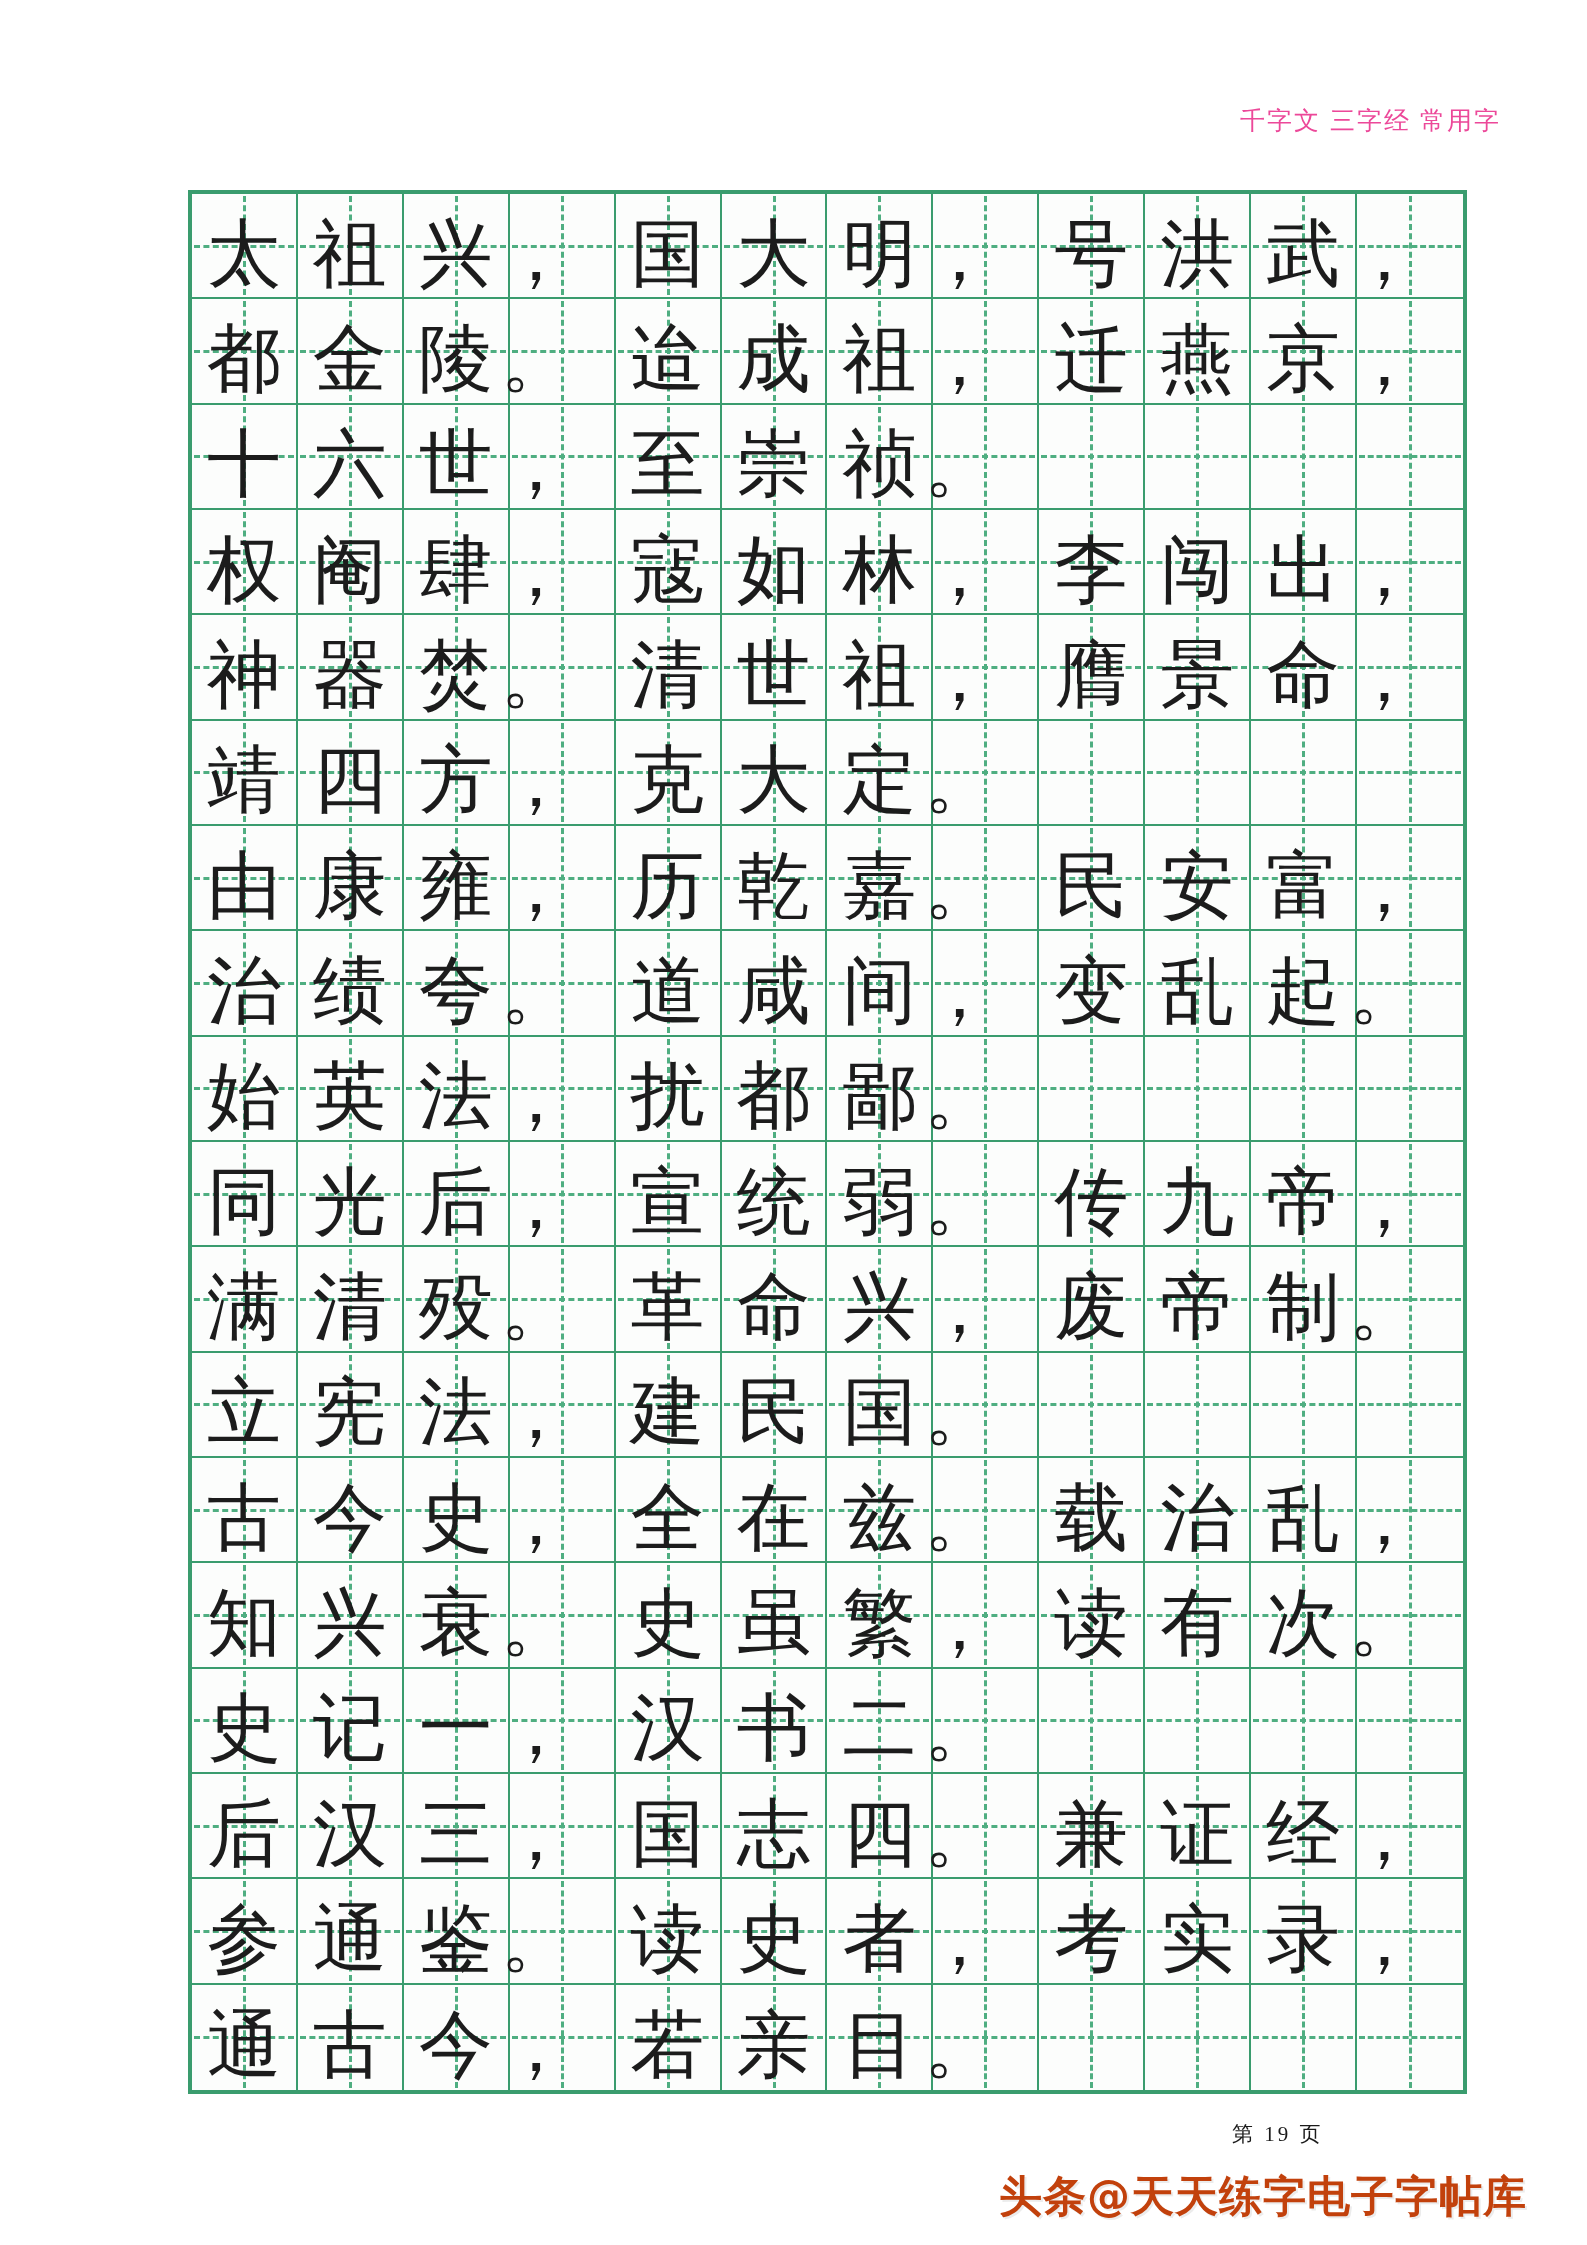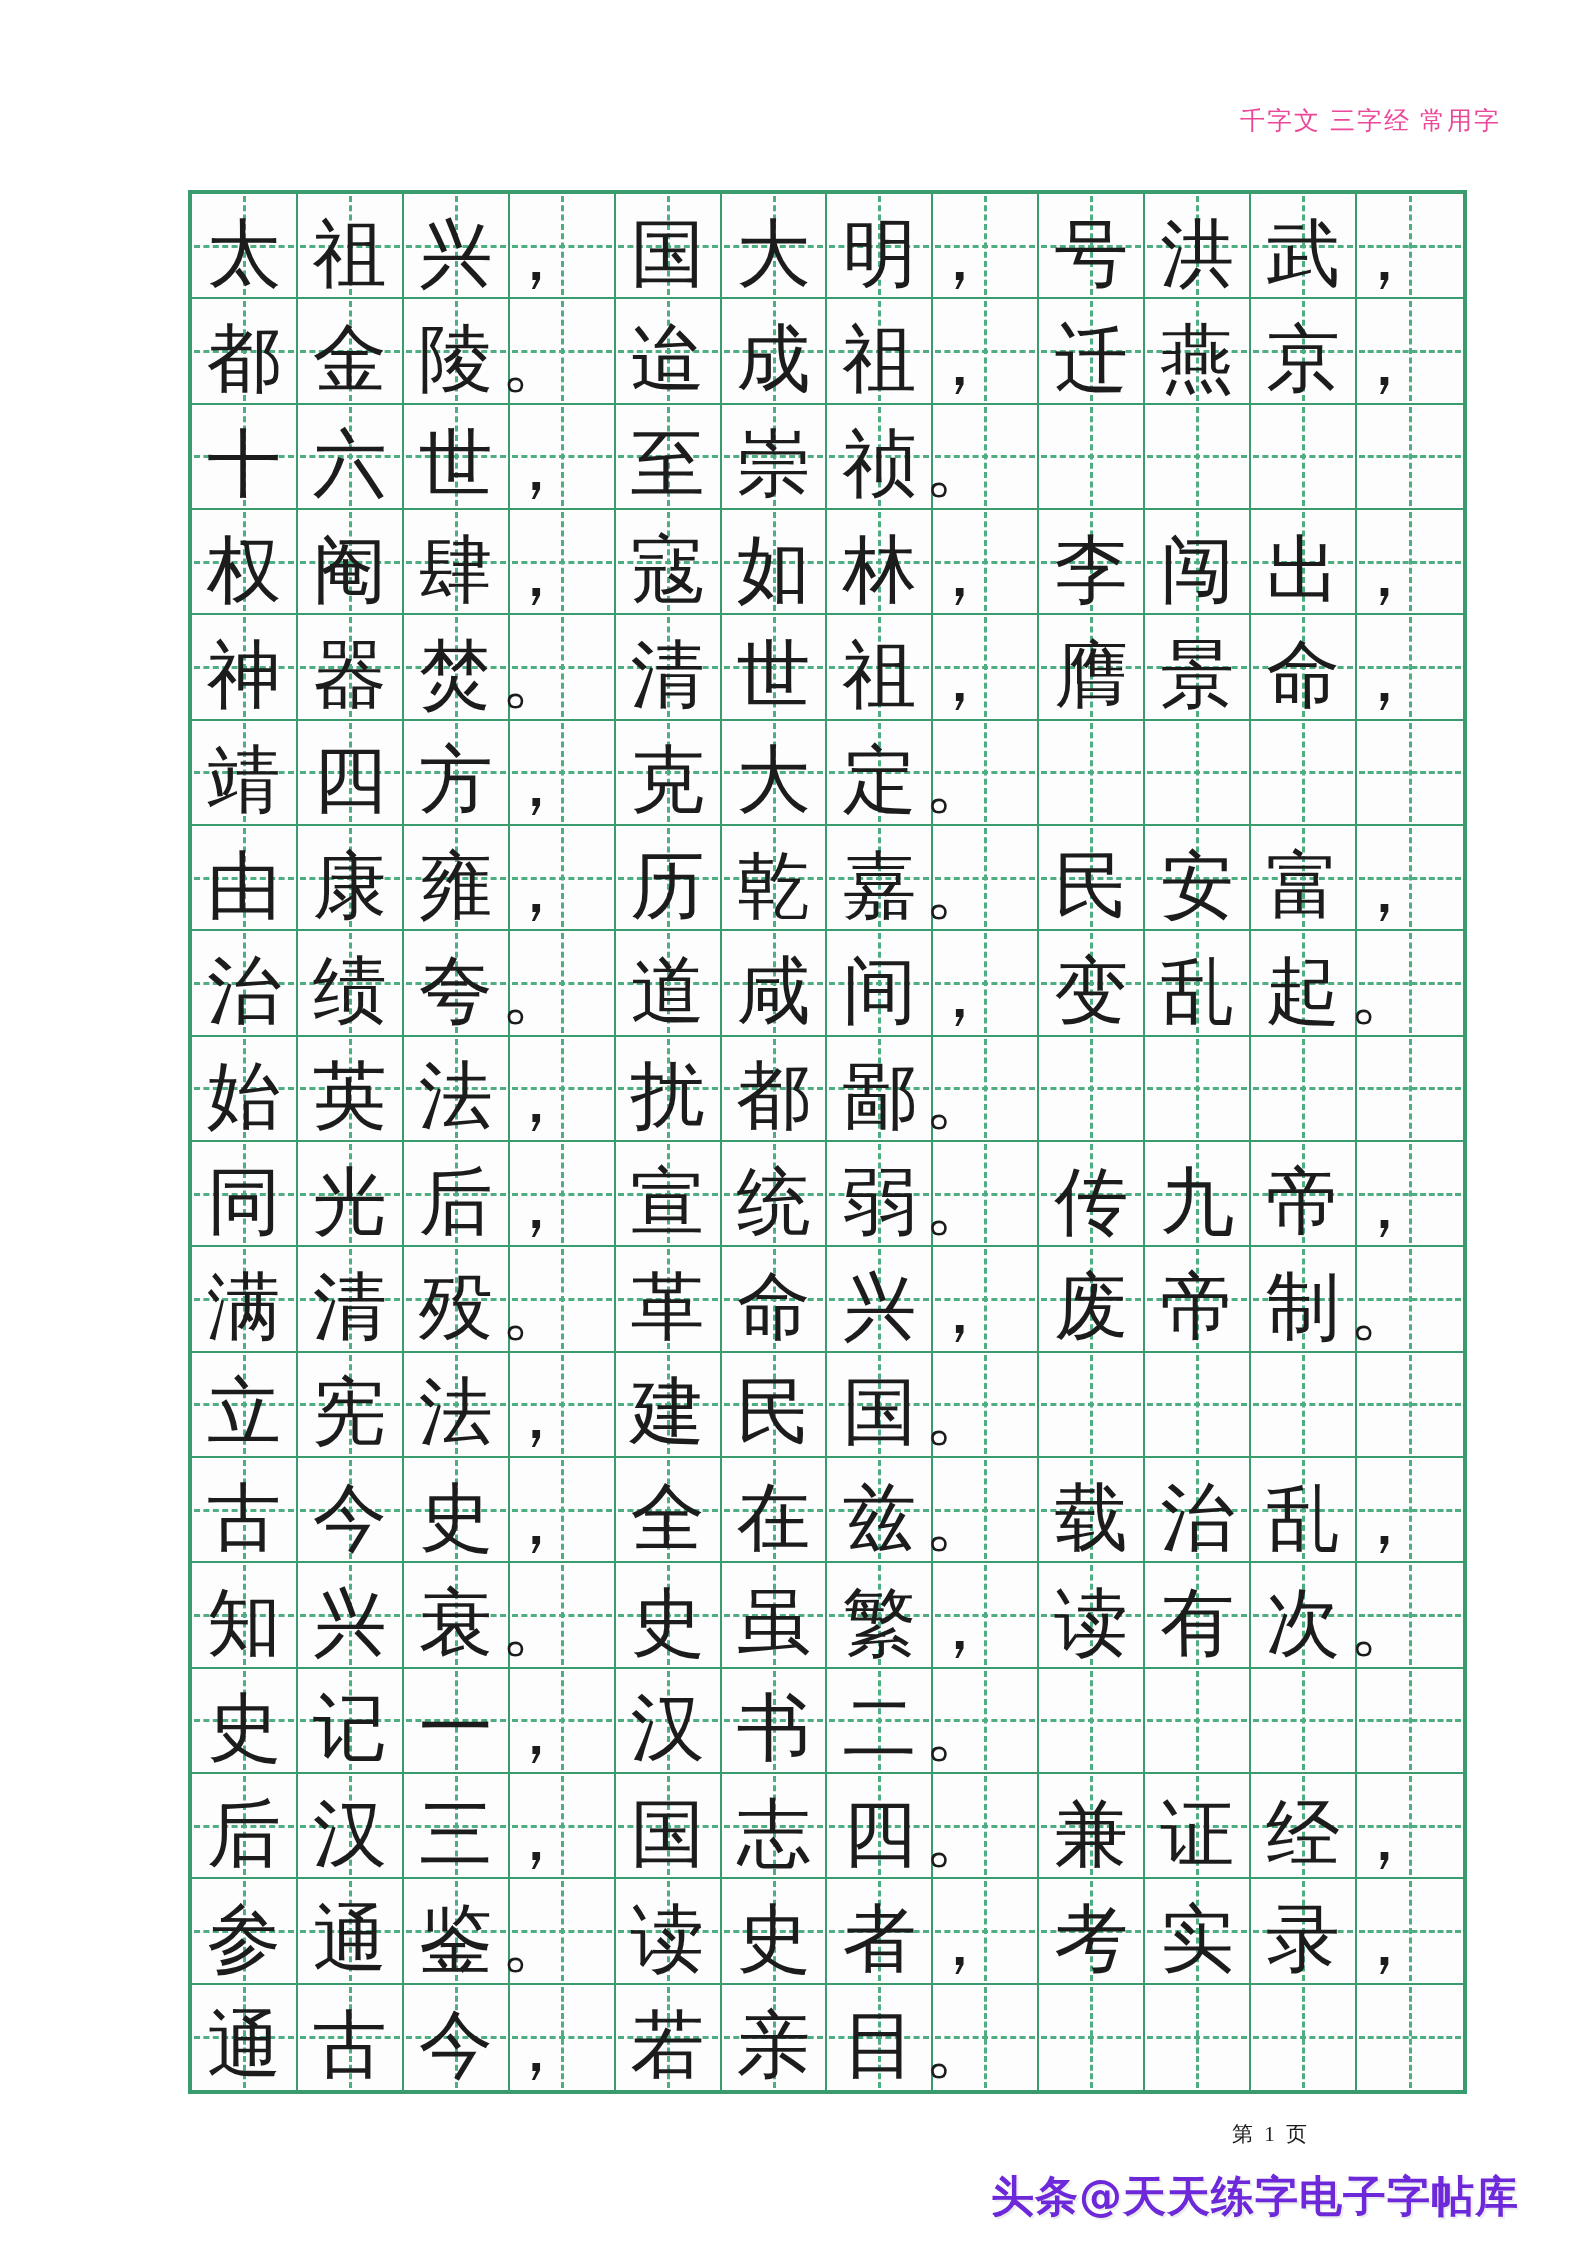--- a/index.html
+++ b/index.html
@@ -88,26 +88,26 @@
     position:absolute;
     left:1232px;
     top:2120px;
     font-size:21px;
     letter-spacing:3px;
     color:#1a1a1a;
     font-family:"Liberation Serif", serif;
   }
   .watermark{
     position:absolute;
-    right:68px;
+    right:60px;
     top:2168px;
     font-size:43px;
     font-weight:700;
     letter-spacing:1px;
-    color:#6d28d9;
+    color:#c2410c;
     font-family:"DejaVu Sans", sans-serif;
     text-shadow:2px 2px 0 #ececec, -1px -1px 0 #ffffff;
     white-space:nowrap;
   }
 </style>
 </head>
 <body>
 
 <div class="header-title">千字文 三字经 常用字</div>
 
@@ -755,15 +755,15 @@
       <span class="char"></span>
     </div>
     <div class="cell">
       <span class="char"></span>
     </div>
     <div class="cell">
       <span class="char"></span>
     </div>
   </div>
 
-<div class="page-number">第 1 页</div>
+<div class="page-number">第 19 页</div>
 
 <div class="watermark">头条@天天练字电子字帖库</div>
 
 </body></html>

